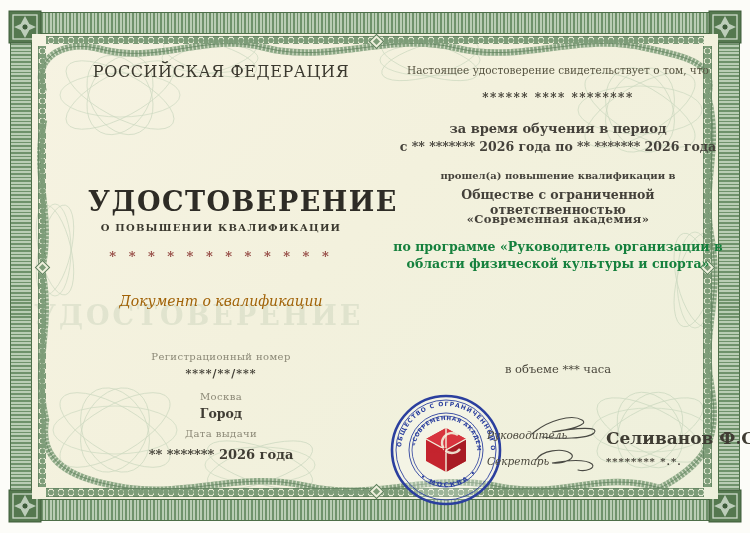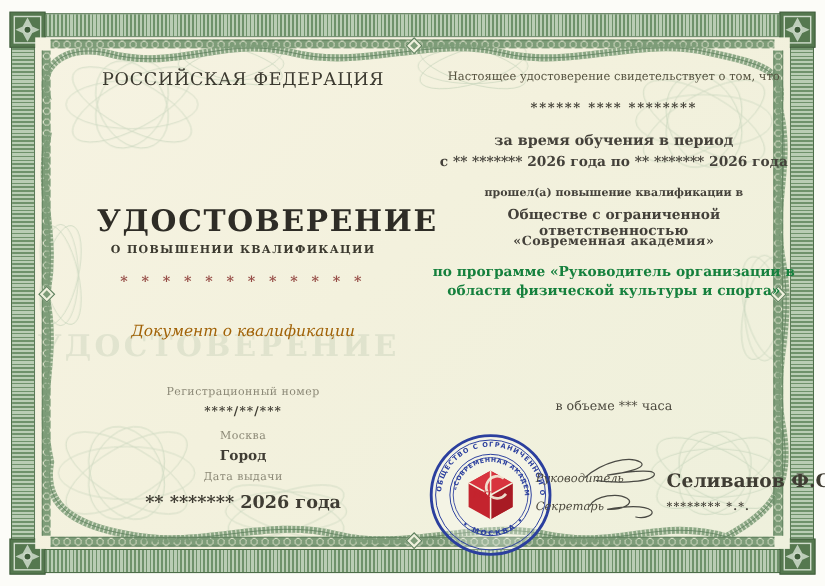--- a/index.html
+++ b/index.html
@@ -46,21 +46,21 @@
   .t{position:absolute;left:0;right:0;}
   .country{top:62px;font-size:16px;letter-spacing:.6px;color:#3b392f;}
   .title{top:186px;font-size:27px;font-weight:bold;letter-spacing:1.5px;color:#2e2c26;}
   .subtitle{top:222px;font-size:10px;font-weight:bold;letter-spacing:1.2px;color:#3b392f;}
   .star-row{top:249px;font-size:13px;font-weight:bold;letter-spacing:4px;color:#954a44;}
   .doctype{top:293px;font-size:14px;font-style:italic;color:#a16207;}
   .lbl{font-size:10px;color:#8b8876;letter-spacing:.4px;}
   .val{font-weight:bold;color:#3f3c33;}
   .reg-lbl{top:351px;} .reg-val{top:367px;font-size:11px;letter-spacing:1px;}
   .city-lbl{top:391px;} .city-val{top:406px;font-size:12.5px;}
-  .date-lbl{top:428px;} .date-val{top:447px;font-size:16px;}
+  .date-lbl{top:428px;} .date-val{top:447px;font-size:13px;}
   .statement{top:64px;font-size:10.5px;color:#55523f;}
   .holder{top:91px;font-size:12px;font-weight:bold;letter-spacing:1.5px;color:#3f3c33;}
   .period1{top:121px;font-size:13px;font-weight:bold;color:#44413a;}
   .period2{top:139px;font-size:12.5px;font-weight:bold;color:#44413a;}
   .compl1{top:170px;font-size:10px;font-weight:bold;color:#44413a;}
   .compl2{top:187px;font-size:12.5px;font-weight:bold;color:#44413a;}
   .org{top:212px;font-size:11.5px;font-weight:bold;letter-spacing:.4px;color:#44413a;}
   .prog1{top:239px;font-size:12.5px;font-weight:bold;color:#15803d;}
   .prog2{top:256px;font-size:12.5px;font-weight:bold;color:#15803d;}
   .volume{top:362px;font-size:11.5px;color:#4b483d;}

